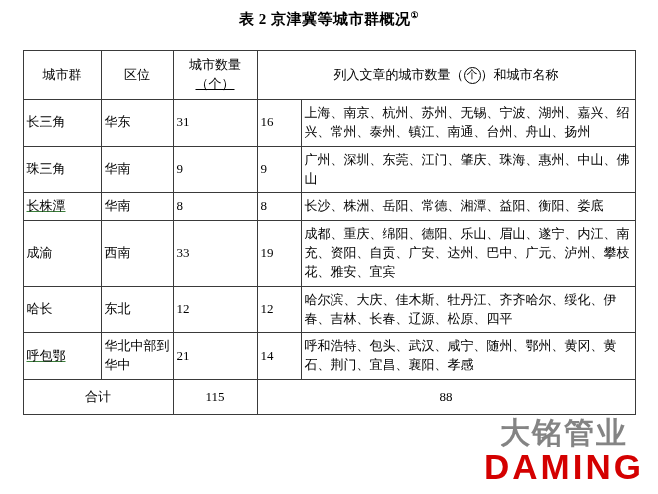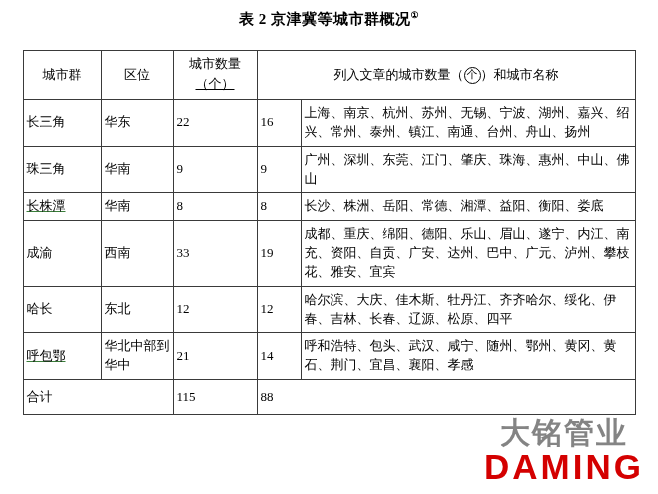--- a/index.html
+++ b/index.html
@@ -51,40 +51,41 @@
   .c-region { width: 72px; text-align: center; }
   .c-count { width: 84px; text-align: center; }
   .c-incount { width: 44px; text-align: center; }
   .c-names { width: 334px; text-align: left; padding-left: 8px; padding-right: 6px; }
 
   thead td {
     text-align: center;
     font-size: 13px;
     height: 40px;
   }
-  .hdr-count-line1 { display: block; font-family: Liberation Mono, monospace; }
+  .hdr-count-line1 { display: block; }
   .hdr-count-line2 { display: block; }
   .u { text-decoration: underline; }
   .circ {
     display: inline-block;
     border: 1px solid #000;
     border-radius: 50%;
     width: 15px;
     height: 15px;
     line-height: 13px;
     text-align: center;
     font-size: 11px;
     vertical-align: middle;
   }
   .group-name { font-size: 13px; }
   .group-name.u-green {
     text-decoration: underline;
     text-decoration-color: #3a7d3a;
   }
   .total-row td {
+    text-align: center;
     font-size: 13px;
     height: 26px;
   }
   .names-cell { white-space: normal; }
 
   .watermark {
     position: absolute;
     right: 14px;
     bottom: 8px;
     text-align: center;
@@ -137,21 +138,21 @@
         </td>
         <td colspan="2">
           <span>列入文章的城市数量（</span><span class="circ">个</span><span>）和城市名称</span>
         </td>
       </tr>
     </thead>
     <tbody>
       <tr>
         <td class="group-name">长三角</td>
         <td>华东</td>
-        <td>22</td>
+        <td>31</td>
         <td>16</td>
         <td class="names-cell">上海、南京、杭州、苏州、无锡、宁波、湖州、嘉兴、绍兴、常州、泰州、镇江、南通、台州、舟山、扬州</td>
       </tr>
       <tr>
         <td class="group-name">珠三角</td>
         <td>华南</td>
         <td>9</td>
         <td>9</td>
         <td class="names-cell">广州、深圳、东莞、江门、肇庆、珠海、惠州、中山、佛山</td>
       </tr>

